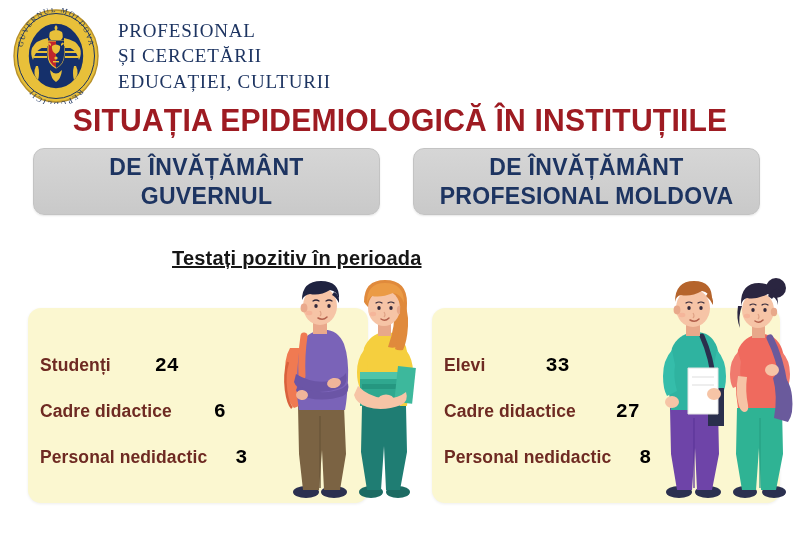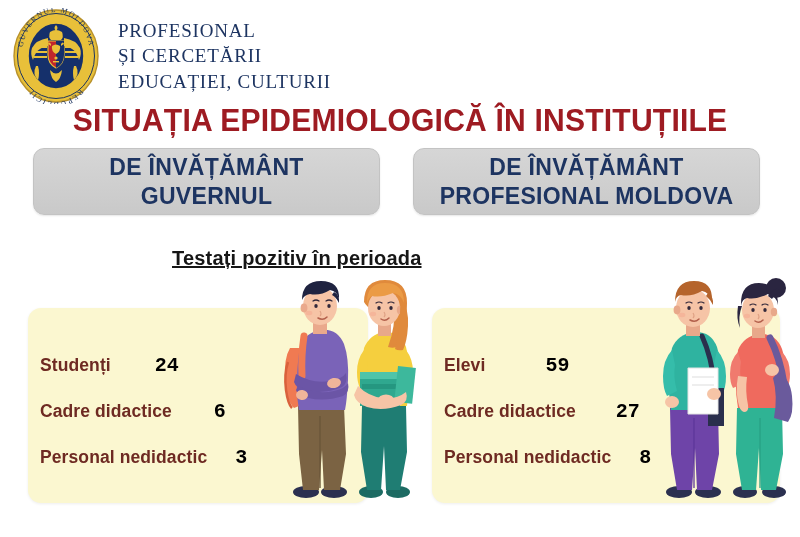--- a/index.html
+++ b/index.html
@@ -238,21 +238,21 @@
   </div>
   <div class="stat-row" id="row-l-2">
     <span class="stat-label">Personal nedidactic</span>
     <span class="stat-value">3</span>
   </div>
 </div>
 
 <div class="data-panel" id="panel-right">
   <div class="stat-row" id="row-r-0">
     <span class="stat-label">Elevi</span>
-    <span class="stat-value">59</span>
+    <span class="stat-value">33</span>
   </div>
   <div class="stat-row" id="row-r-1">
     <span class="stat-label">Cadre didactice</span>
     <span class="stat-value">27</span>
   </div>
   <div class="stat-row" id="row-r-2">
     <span class="stat-label">Personal nedidactic</span>
     <span class="stat-value">8</span>
   </div>
 </div>

